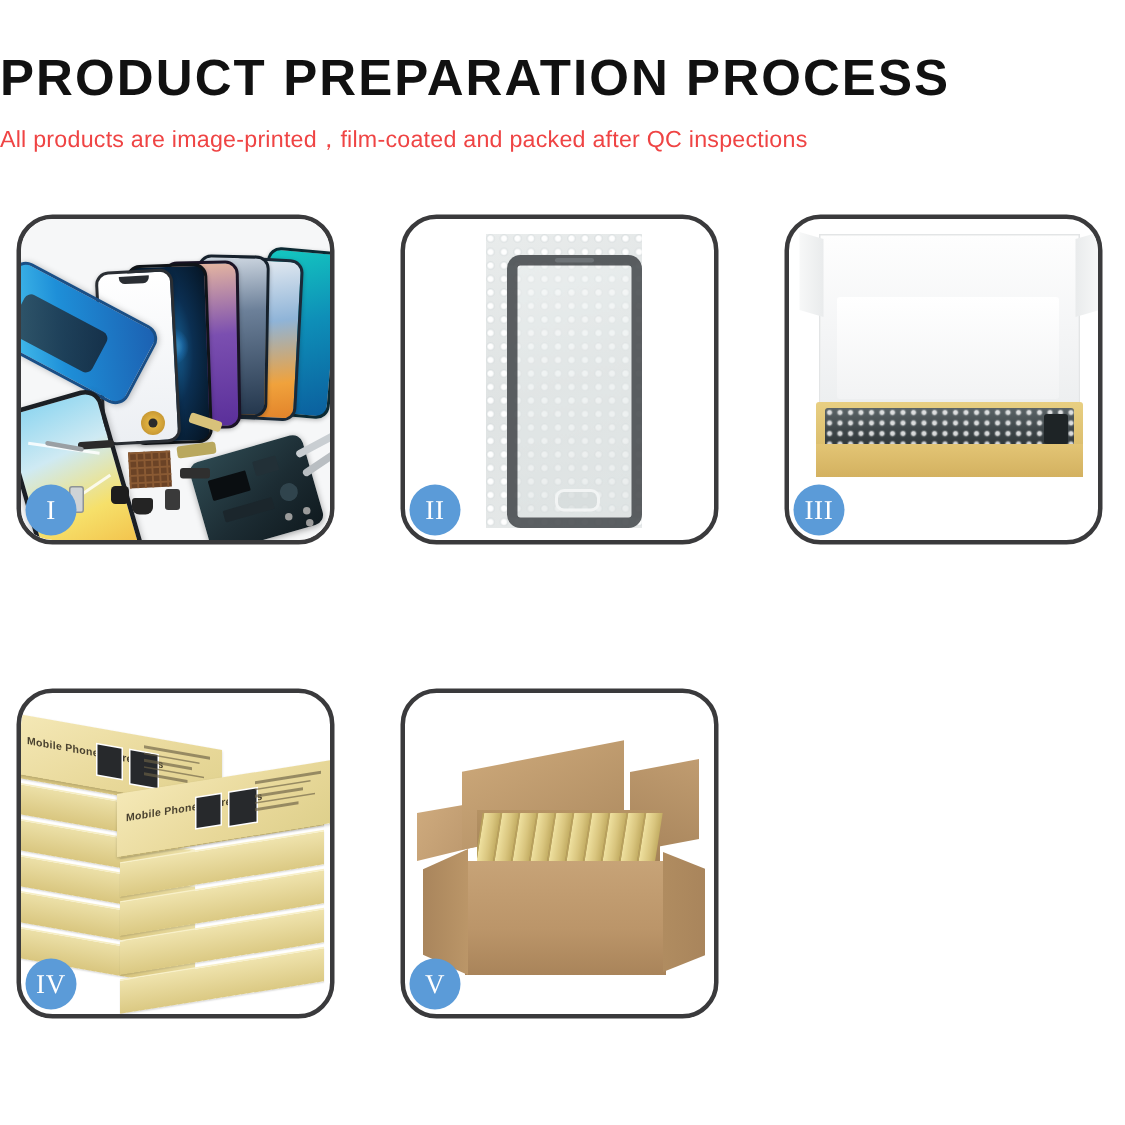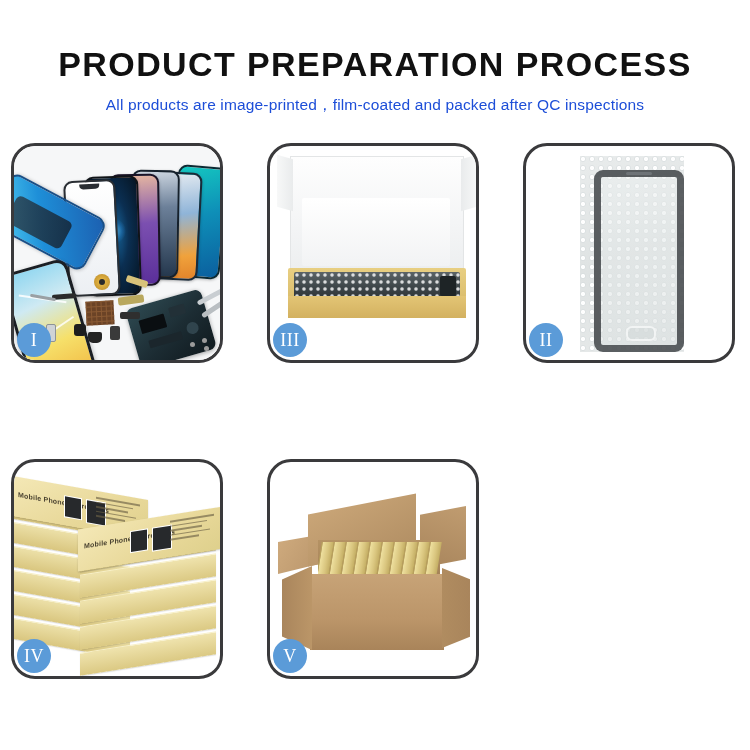--- a/index.html
+++ b/index.html
@@ -11,36 +11,35 @@
     width: 750px;
     height: 750px;
     overflow: hidden;
     font-family: "Liberation Sans", sans-serif;
     color: #151515;
     position: relative;
   }
 
   
   .header {
-    padding-top: 46px;
-    text-align: center;
+    padding-top: 34px;
   }
   .title {
     font-size: 34px;
     font-weight: 700;
     letter-spacing: 1.4px;
     color: #111111;
     line-height: 1.1;
     margin: 0;
     font-family: "Liberation Sans", sans-serif;
   }
   .subtitle {
     font-size: 15.5px;
     font-weight: 400;
-    color: #1d4ed8;
+    color: #ef4444;
     margin: 12px 0 0 0;
     letter-spacing: 0.15px;
     font-family: "Liberation Sans", sans-serif;
   }
 
   
   .grid {
     position: absolute;
     left: 11px;
     top: 143px;
@@ -429,40 +428,40 @@
         <div class="part pt-tool2"></div>
         <div class="part pt-screw1"></div>
         <div class="part pt-screw2"></div>
         <div class="part pt-screw3"></div>
       </div>
       <div class="badge">I</div>
     </div>
 
     <div class="panel">
       <div class="panel-stage">
+        <div class="p2-wrap">
+          <div class="p2-screen">
+            <div class="p2-speaker"></div>
+            <div class="p2-home"></div>
+          </div>
+        </div>
+      </div>
+      <div class="badge">II</div>
+    </div>
+
+    <div class="panel">
+      <div class="panel-stage">
         <div class="p3-lid"></div>
         <div class="p3-foam"></div>
         <div class="p3-tray">
           <div class="p3-tray-in"></div>
         </div>
         <div class="p3-front"></div>
       </div>
       <div class="badge">III</div>
-    </div>
-
-    <div class="panel">
-      <div class="panel-stage">
-        <div class="p2-wrap">
-          <div class="p2-screen">
-            <div class="p2-speaker"></div>
-            <div class="p2-home"></div>
-          </div>
-        </div>
-      </div>
-      <div class="badge">II</div>
     </div>
   </div>
 
   <div class="row row2">
 
     <div class="panel">
       <div class="panel-stage">
         <div class="stack">
           <div class="sl sl6"></div>
           <div class="sl sl5"></div>

